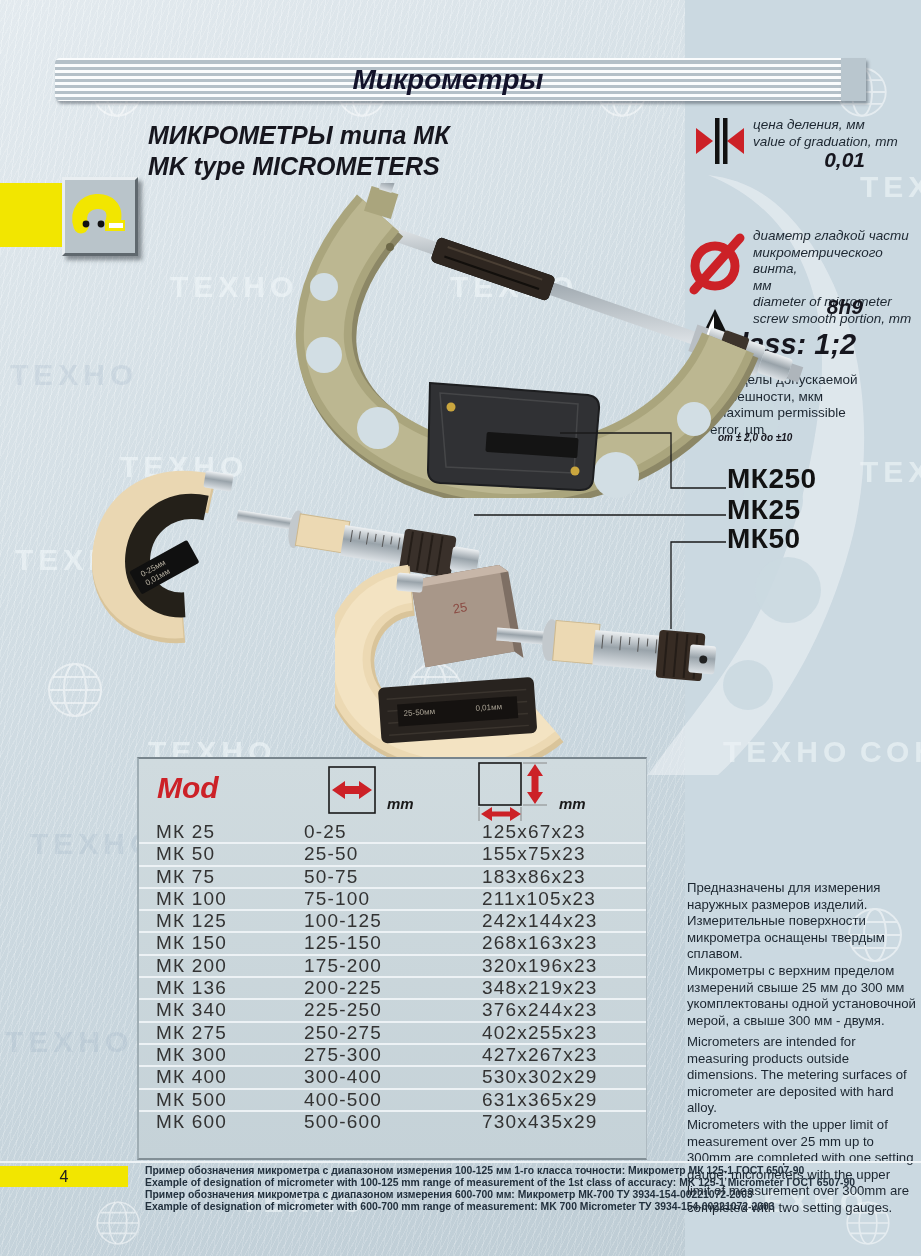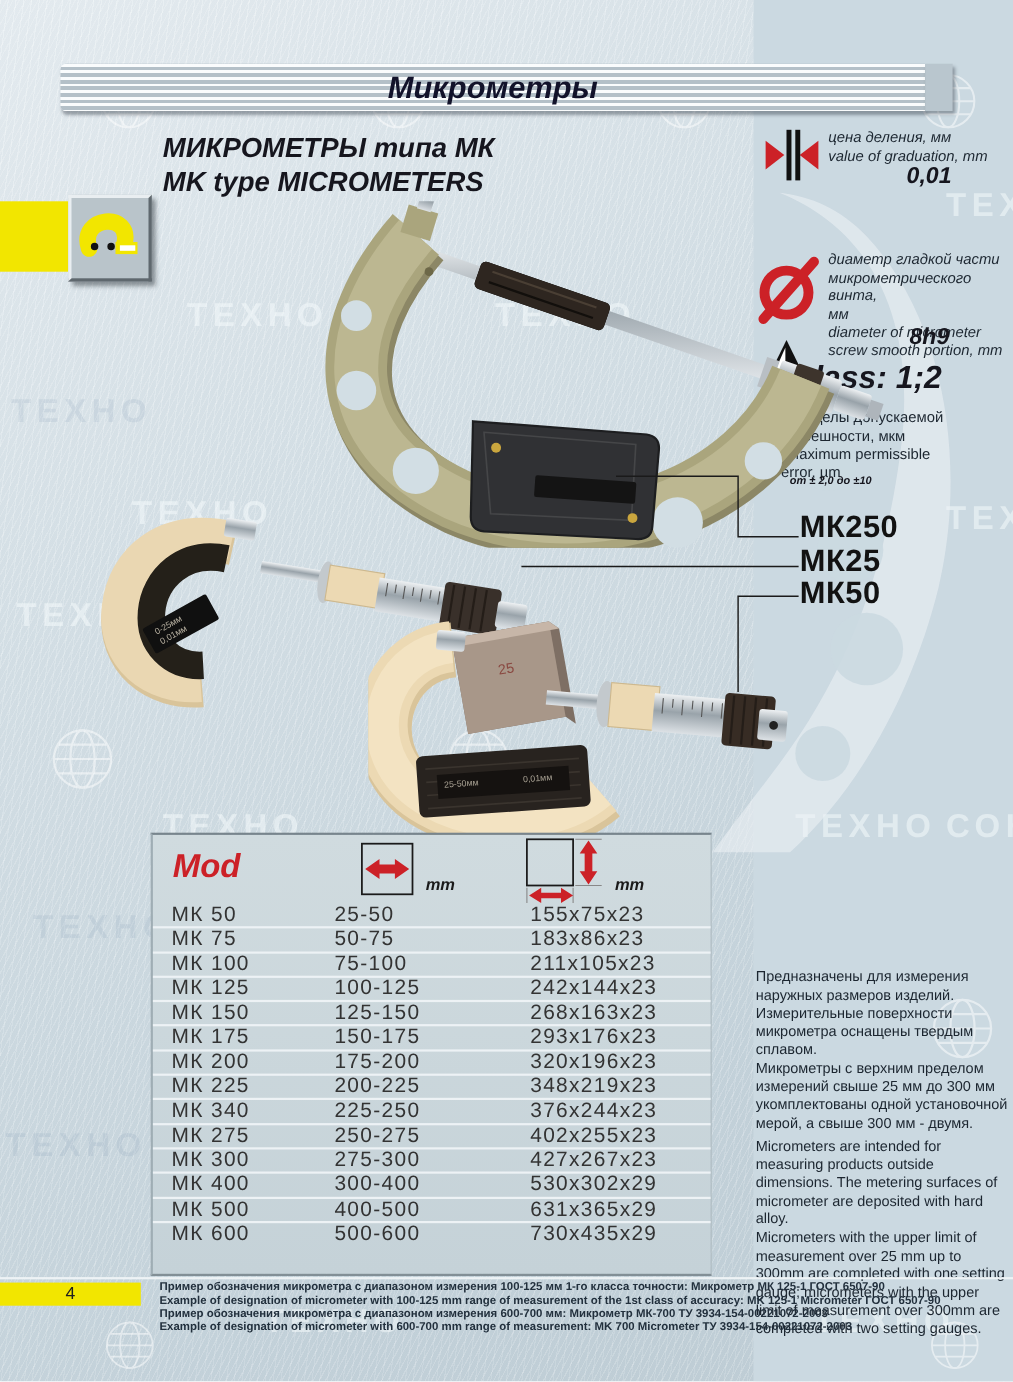--- a/index.html
+++ b/index.html
@@ -341,20 +341,25 @@
         <line x1="46" y1="44" x2="70" y2="44" stroke="#888" stroke-width="1"></line>
         <path d="M58,3 L66,15 H61.5 V31 H66 L58,43 L50,31 H54.5 V15 H50 Z" fill="#cc2127"></path>
         <line x1="2" y1="46" x2="2" y2="60" stroke="#888" stroke-width="1"></line>
         <line x1="44" y1="46" x2="44" y2="60" stroke="#888" stroke-width="1"></line>
         <path d="M4,53 L15,46 V50.5 H33 V46 L44,53 L33,60 V55.5 H15 V60 Z" fill="#cc2127"></path>
         <text x="82" y="48" font-size="15" font-style="italic" font-weight="bold" fill="#1a1a1a">mm</text>
       </svg>
     </div>
     <div class="t-rows">
       <div class="t-row">
+          <span>МК 25</span>
+          <span>0-25</span>
+          <span>125x67x23</span>
+        </div>
+      <div class="t-row">
           <span>МК 50</span>
           <span>25-50</span>
           <span>155x75x23</span>
         </div>
       <div class="t-row">
           <span>МК 75</span>
           <span>50-75</span>
           <span>183x86x23</span>
         </div>
       <div class="t-row">
@@ -366,31 +371,26 @@
           <span>МК 125</span>
           <span>100-125</span>
           <span>242x144x23</span>
         </div>
       <div class="t-row">
           <span>МК 150</span>
           <span>125-150</span>
           <span>268x163x23</span>
         </div>
       <div class="t-row">
-          <span>МК 175</span>
-          <span>150-175</span>
-          <span>293x176x23</span>
-        </div>
-      <div class="t-row">
           <span>МК 200</span>
           <span>175-200</span>
           <span>320x196x23</span>
         </div>
       <div class="t-row">
-          <span>МК 225</span>
+          <span>МК 136</span>
           <span>200-225</span>
           <span>348x219x23</span>
         </div>
       <div class="t-row">
           <span>МК 340</span>
           <span>225-250</span>
           <span>376x244x23</span>
         </div>
       <div class="t-row">
           <span>МК 275</span>

